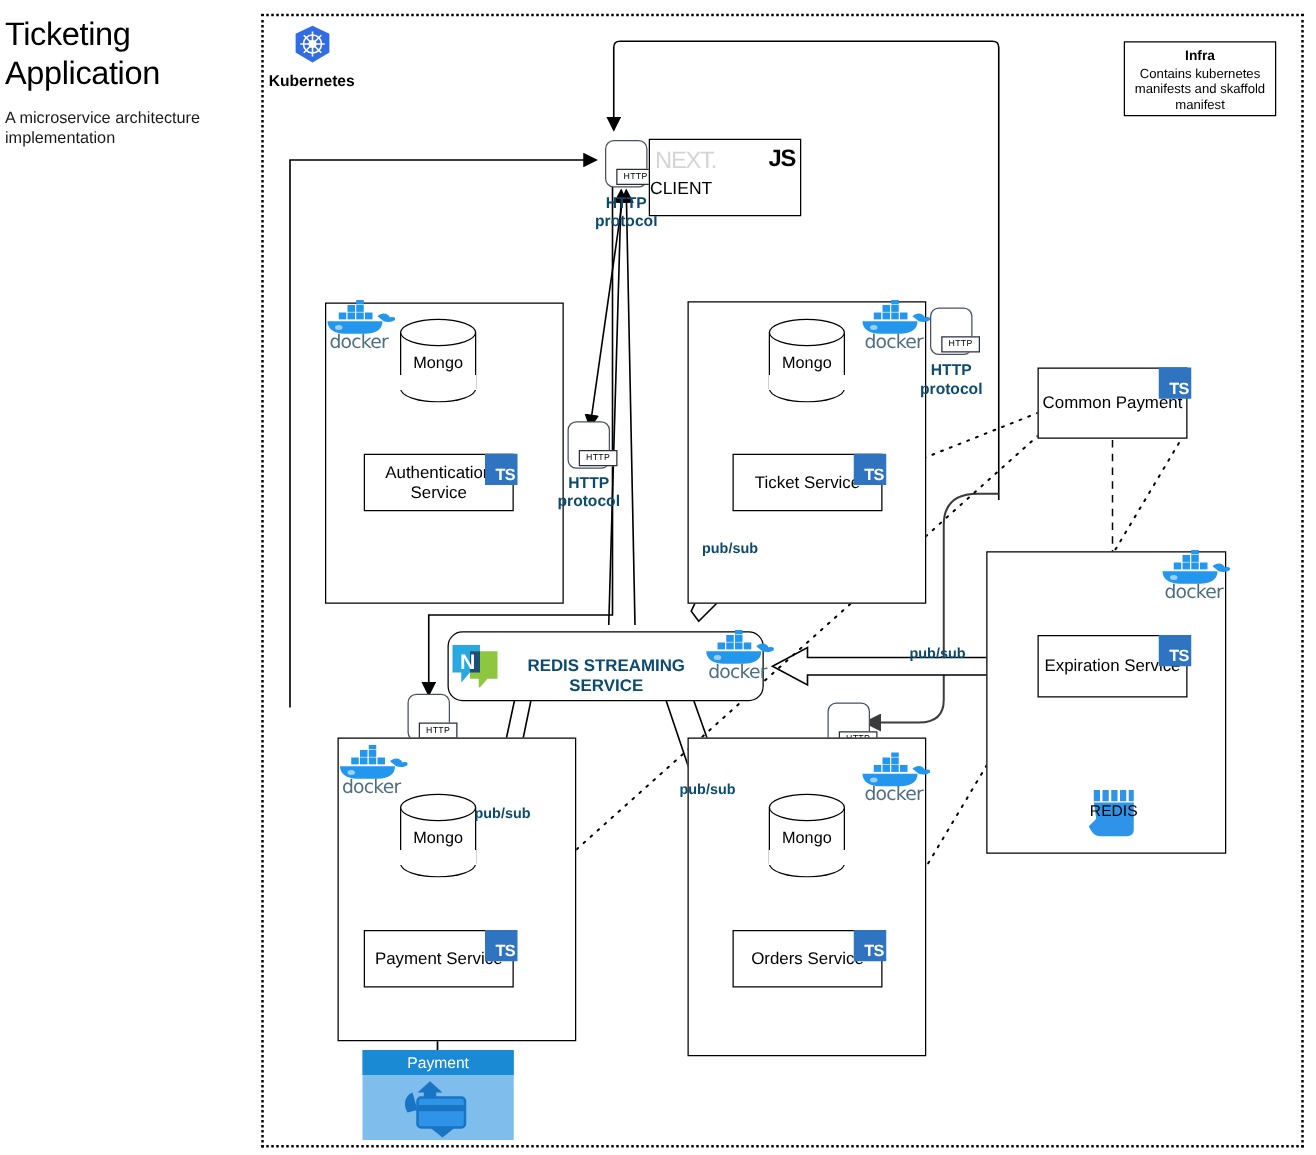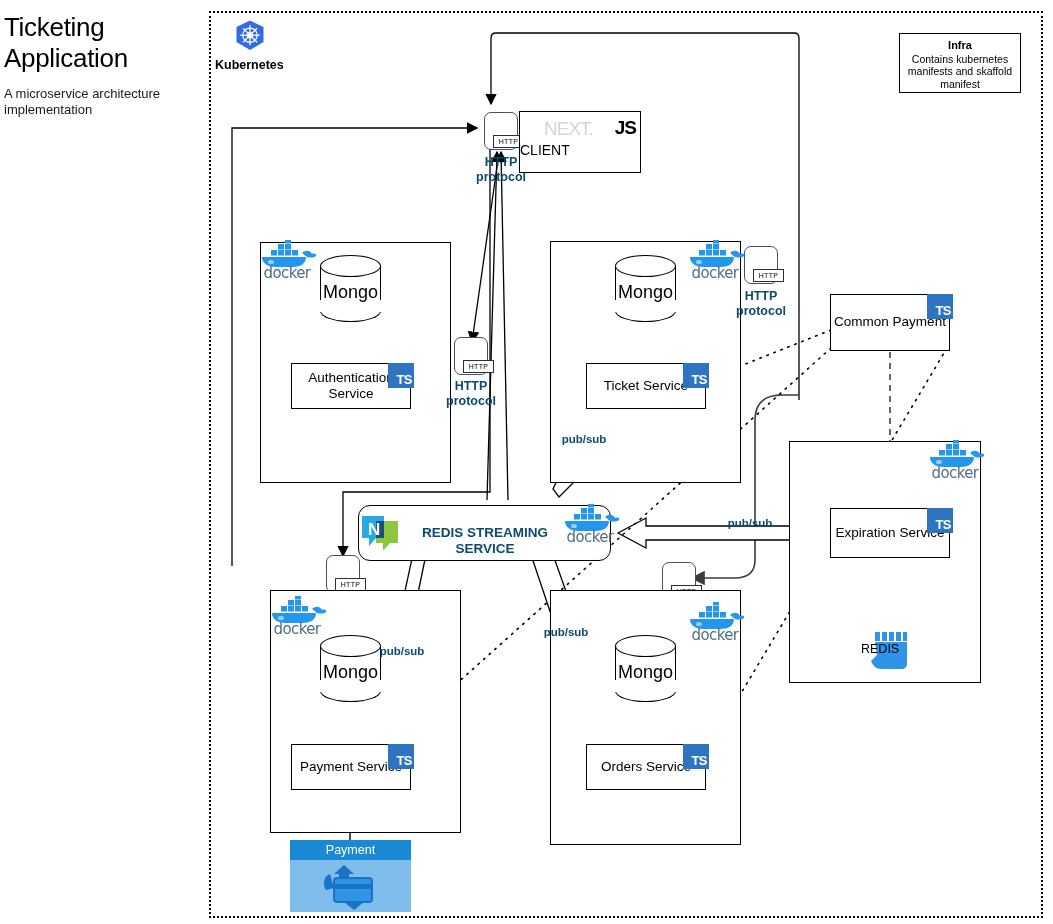--- a/index.html
+++ b/index.html
@@ -43,21 +43,21 @@
   
   .mongo{position:absolute;width:61px;height:67px;}
   .mongo .body{position:absolute;left:0;top:11px;width:61px;height:45px;
       border-left:1px solid #000;border-right:1px solid #000;box-sizing:border-box;background:#fff;}
   .mongo .top{position:absolute;left:0;top:0;width:61px;height:22px;border:1px solid #000;
       border-radius:50%;box-sizing:border-box;background:#fff;}
   .mongo .bot{position:absolute;left:0;top:45px;width:61px;height:22px;border:1px solid #000;
       border-radius:50%;box-sizing:border-box;background:#fff;border-top-color:transparent;}
   .mongo .cap{position:absolute;left:0;top:45px;width:61px;height:12px;background:#fff;
       border:none;}
-  .mongo .txt{position:absolute;left:0;top:27px;width:61px;text-align:center;font-size:18px;}
+  .mongo .txt{position:absolute;left:0;top:27px;width:61px;text-align:center;font-size:13px;}
 
   
   .httpicon{position:absolute;width:34px;height:38px;}
   .httpicon .frame{position:absolute;left:0;top:0;width:34px;height:38px;
       border:1.6px solid #4a4f63;border-radius:7px;box-sizing:border-box;background:#fff;}
   .httpicon .chip{position:absolute;left:9px;top:23px;width:31px;height:13px;
       border:1.4px solid #2b2f3d;background:#fff;box-sizing:border-box;
       font-size:7px;line-height:11px;text-align:center;letter-spacing:0.3px;color:#000;}
 
   
@@ -66,32 +66,32 @@
       font-size:15px;color:#4e6e82;font-family:"DejaVu Sans",sans-serif;letter-spacing:-0.6px;}
 
   
   .k8slogo{position:absolute;width:34px;height:34px;}
 
   
   .nats{position:absolute;width:38px;height:36px;}
 
   
   .redis{position:absolute;width:40px;height:38px;}
-  .redis .txt{position:absolute;left:-10px;top:10px;width:60px;
+  .redis .txt{position:absolute;left:-10px;top:10px;width:60px;text-align:center;
       font-size:12.5px;color:#000;}
 
   
   .pay{position:absolute;box-sizing:border-box;background:#7fbdec;}
   .pay .bar{position:absolute;left:0;top:0;width:100%;height:20px;background:#1a8ad4;
       color:#fff;font-size:12.5px;text-align:center;line-height:20px;}
 
   
   .clientbox{position:absolute;box-sizing:border-box;border:1px solid #000;background:#fff;}
   .clientbox .nexttxt{position:absolute;left:4px;top:6px;font-size:19px;color:#d4d4d4;
-      font-family:"Liberation Sans",sans-serif;letter-spacing:-1px;margin-left:20px;}
+      font-family:"Liberation Sans",sans-serif;letter-spacing:-1px;}
   .clientbox .js{position:absolute;right:4px;top:5px;font-size:19px;font-weight:bold;
       letter-spacing:-1px;}
   .clientbox .cl{position:absolute;left:0;top:30px;width:100%;text-align:left;font-size:14px;}
 
   svg.overlay{position:absolute;left:0;top:0;width:1053px;height:924px;pointer-events:none;}
 </style>
 </head>
 <body>
 
 <div id="root">

